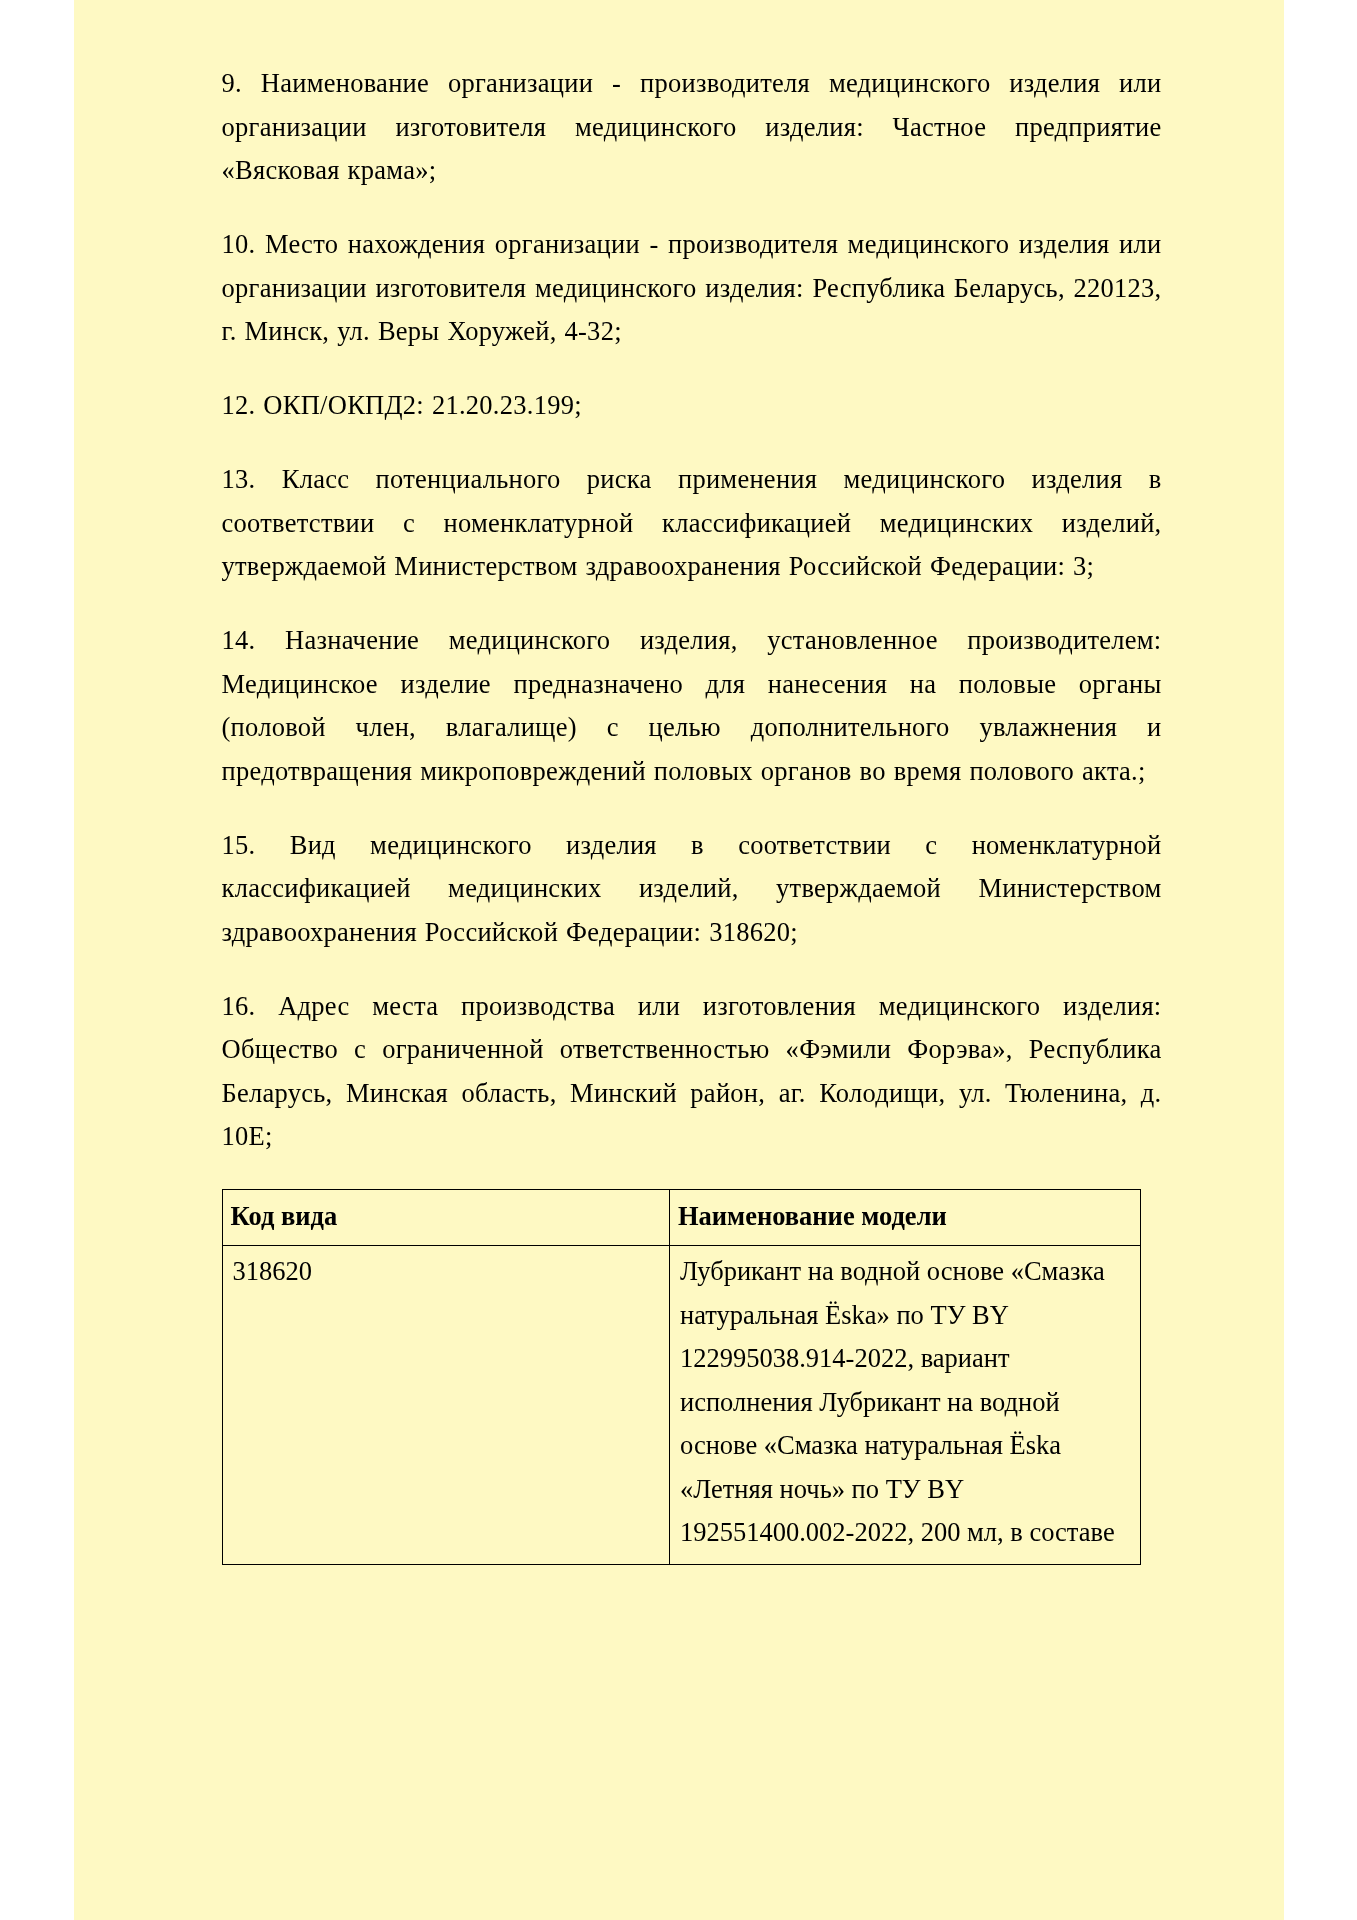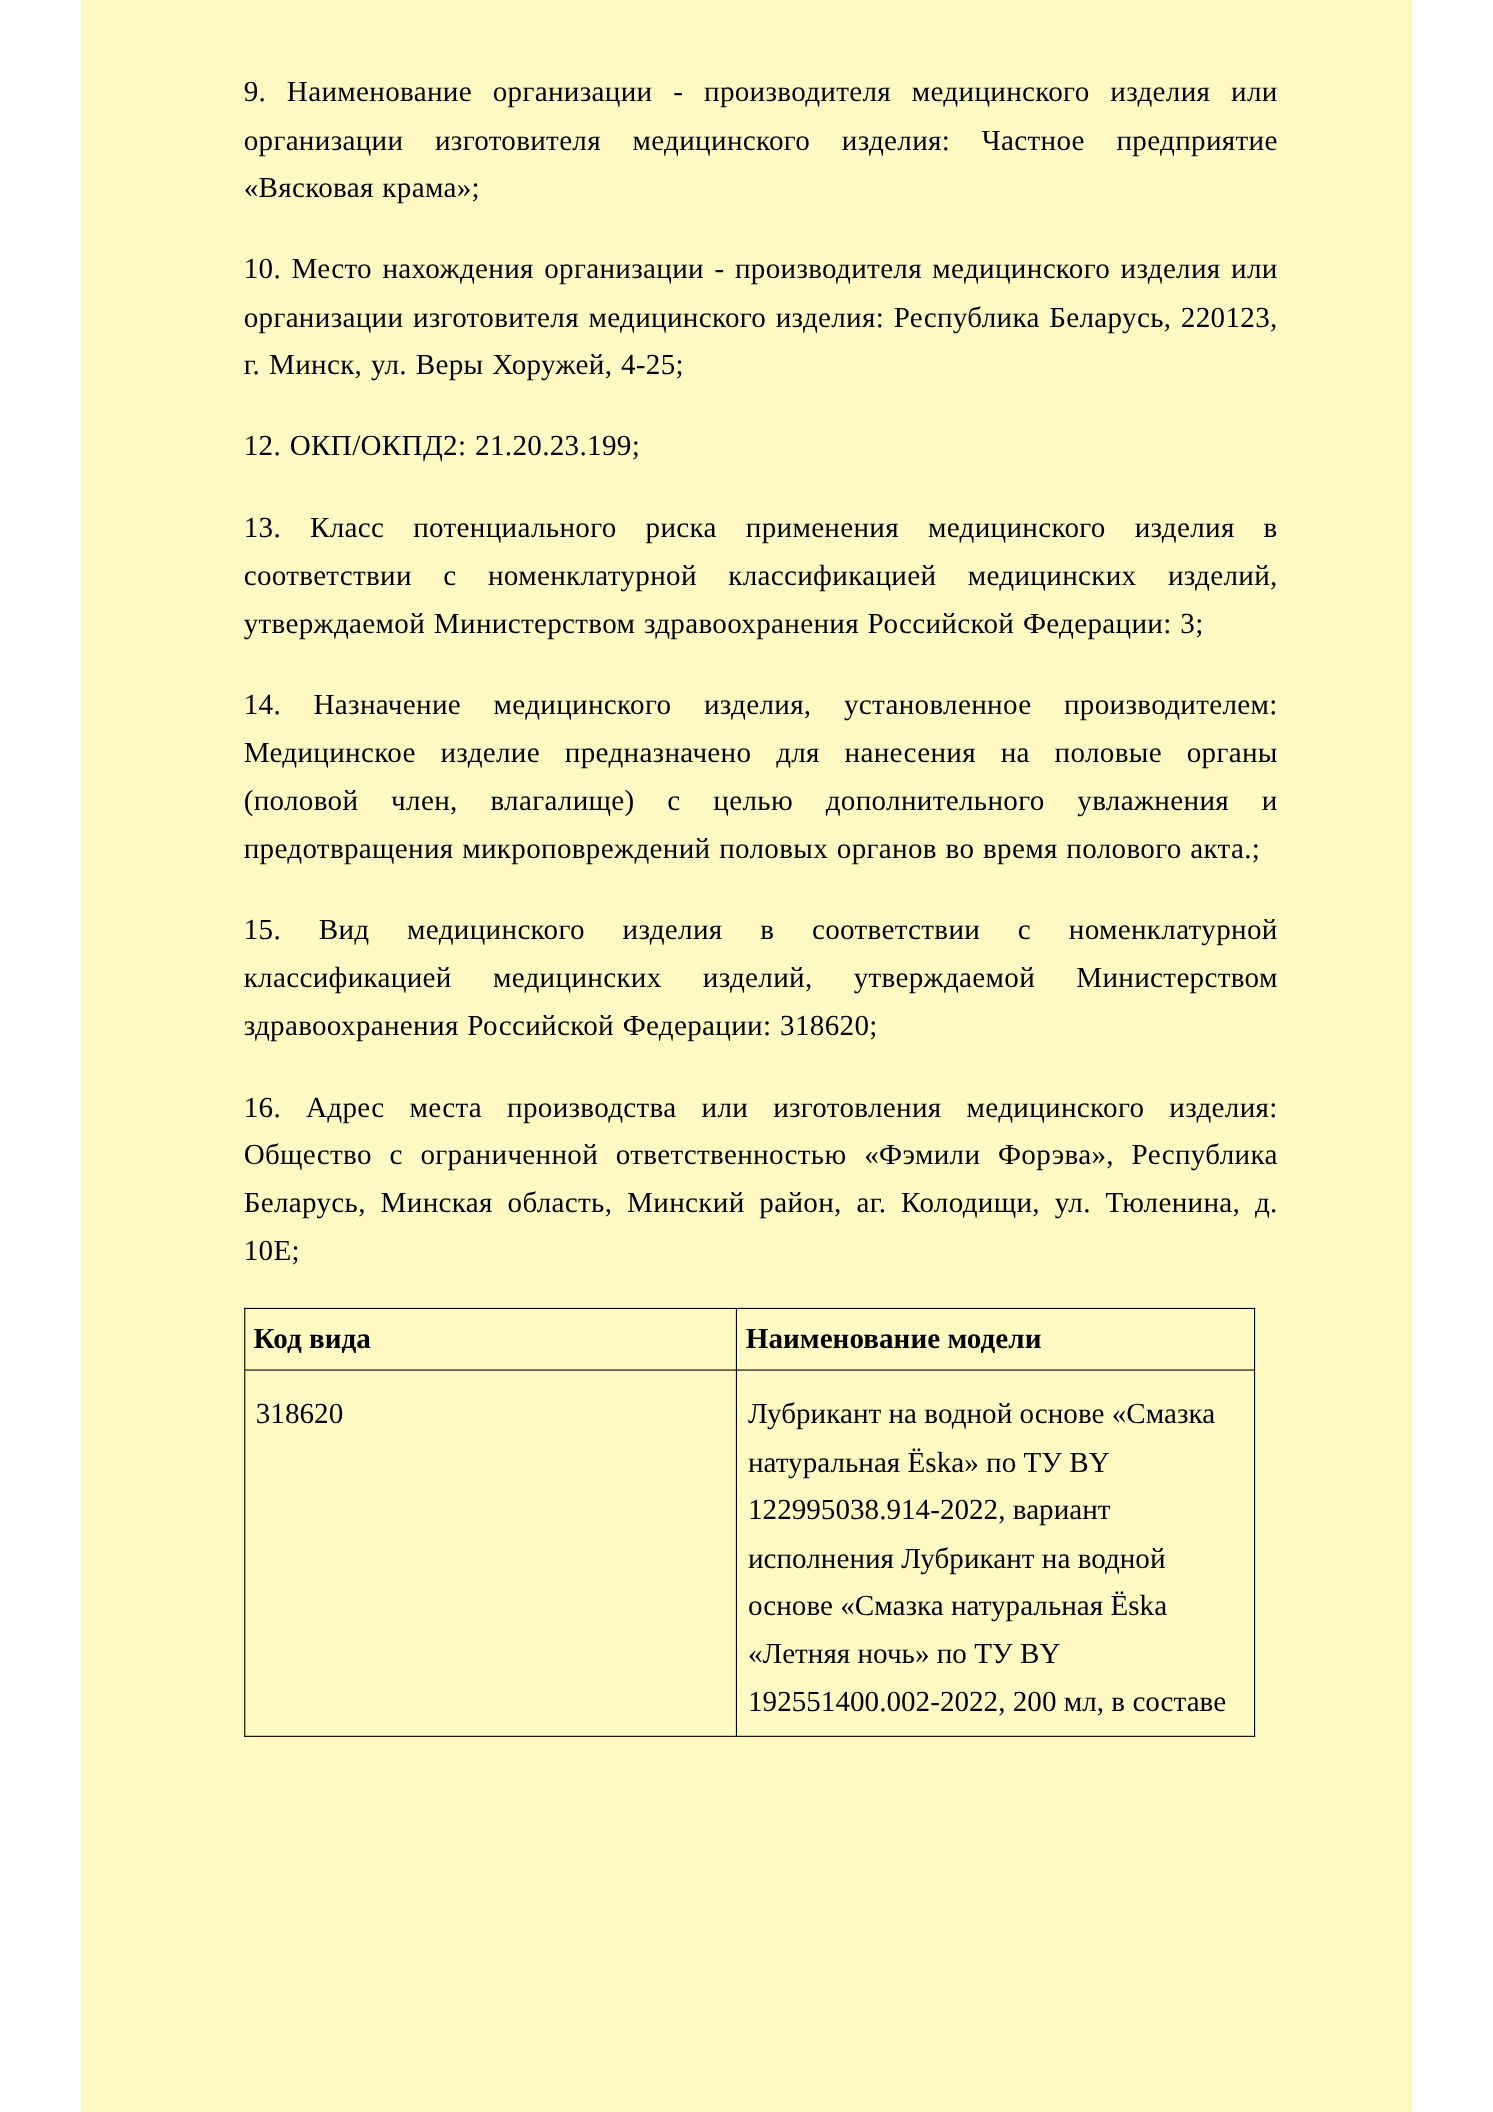--- a/index.html
+++ b/index.html
@@ -55,38 +55,38 @@
     font-size: 26.5px;
     line-height: 43px;
     font-weight: bold;
     text-align: left;
     padding: 5px 8px 7px 8px;
   }
   .models-table td {
     font-size: 26.5px;
     line-height: 43.5px;
     text-align: left;
-    padding: 18px 10px 9px 10px;
+    padding: 4px 10px 9px 10px;
   }
   .col-code { width: 447px; }
   .col-name { width: 470px; }
   .cell-code { padding-left: 8px; }
   .cell-name-text {
     display: block;
   }
 </style>
 </head>
 <body>
 
 <div class="page">
   <div class="doc-body">
 
     <p class="clause">9. Наименование организации - производителя медицинского изделия или организации изготовителя медицинского изделия: Частное предприятие «Вясковая крама»;</p>
 
-    <p class="clause">10. Место нахождения организации - производителя медицинского изделия или организации изготовителя медицинского изделия: Республика Беларусь, 220123, г. Минск, ул. Веры Хоружей, 4-25;</p>
+    <p class="clause">10. Место нахождения организации - производителя медицинского изделия или организации изготовителя медицинского изделия: Республика Беларусь, 220123, г. Минск, ул. Веры Хоружей, 4-32;</p>
 
 
     <p class="clause short">12. ОКП/ОКПД2: 21.20.23.199;</p>
 
     <p class="clause">13. Класс потенциального риска применения медицинского изделия в соответствии с номенклатурной классификацией медицинских изделий, утверждаемой Министерством здравоохранения Российской Федерации: 3;</p>
 
     <p class="clause">14. Назначение медицинского изделия, установленное производителем: Медицинское изделие предназначено для нанесения на половые органы (половой член, влагалище) с целью дополнительного увлажнения и предотвращения микроповреждений половых органов во время полового акта.;</p>
 
     <p class="clause">15. Вид медицинского изделия в соответствии с номенклатурной классификацией медицинских изделий, утверждаемой Министерством здравоохранения Российской Федерации: 318620;</p>
 

